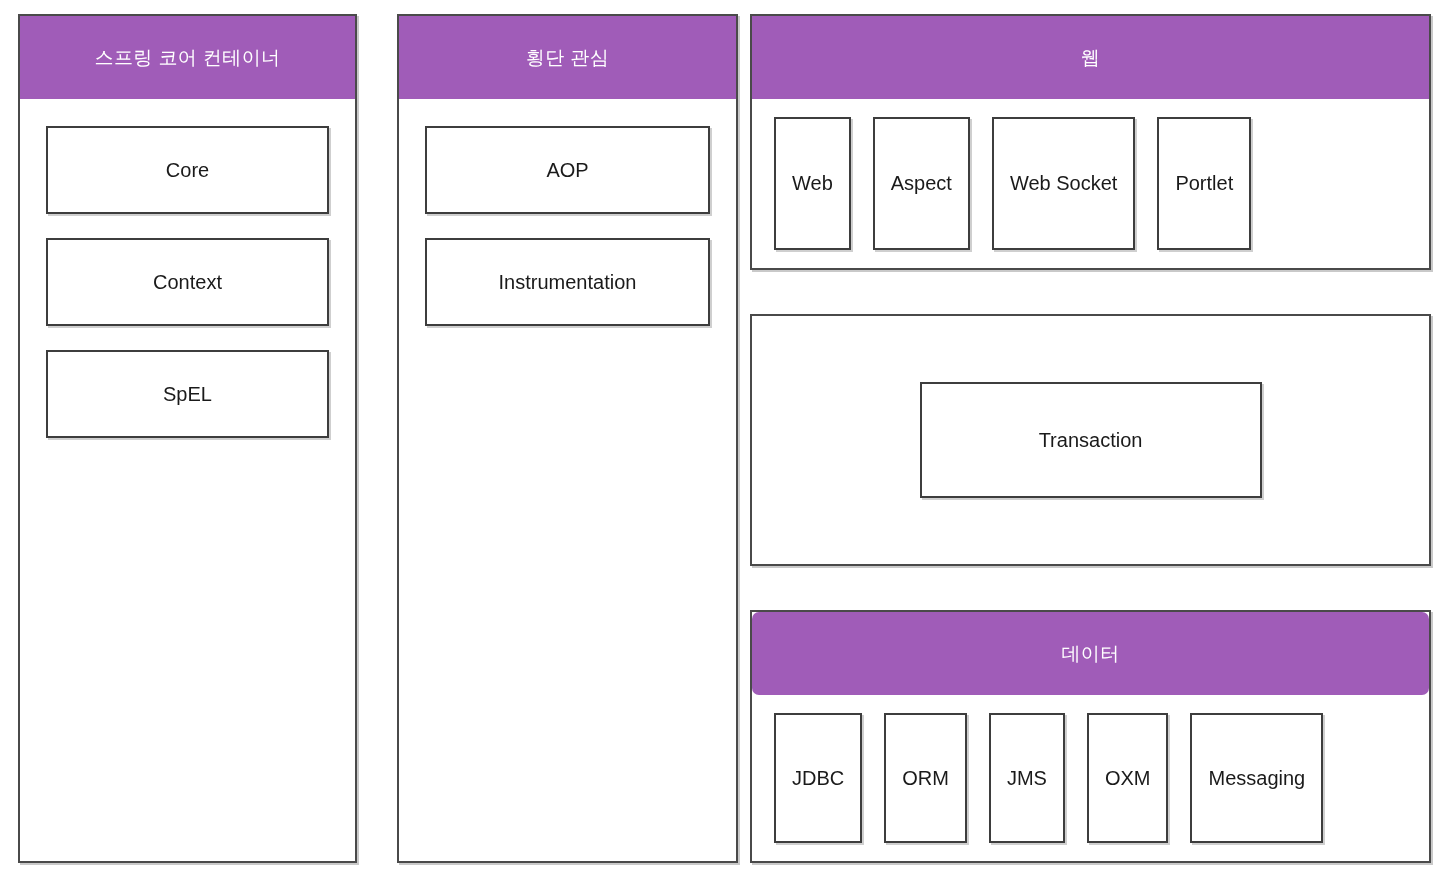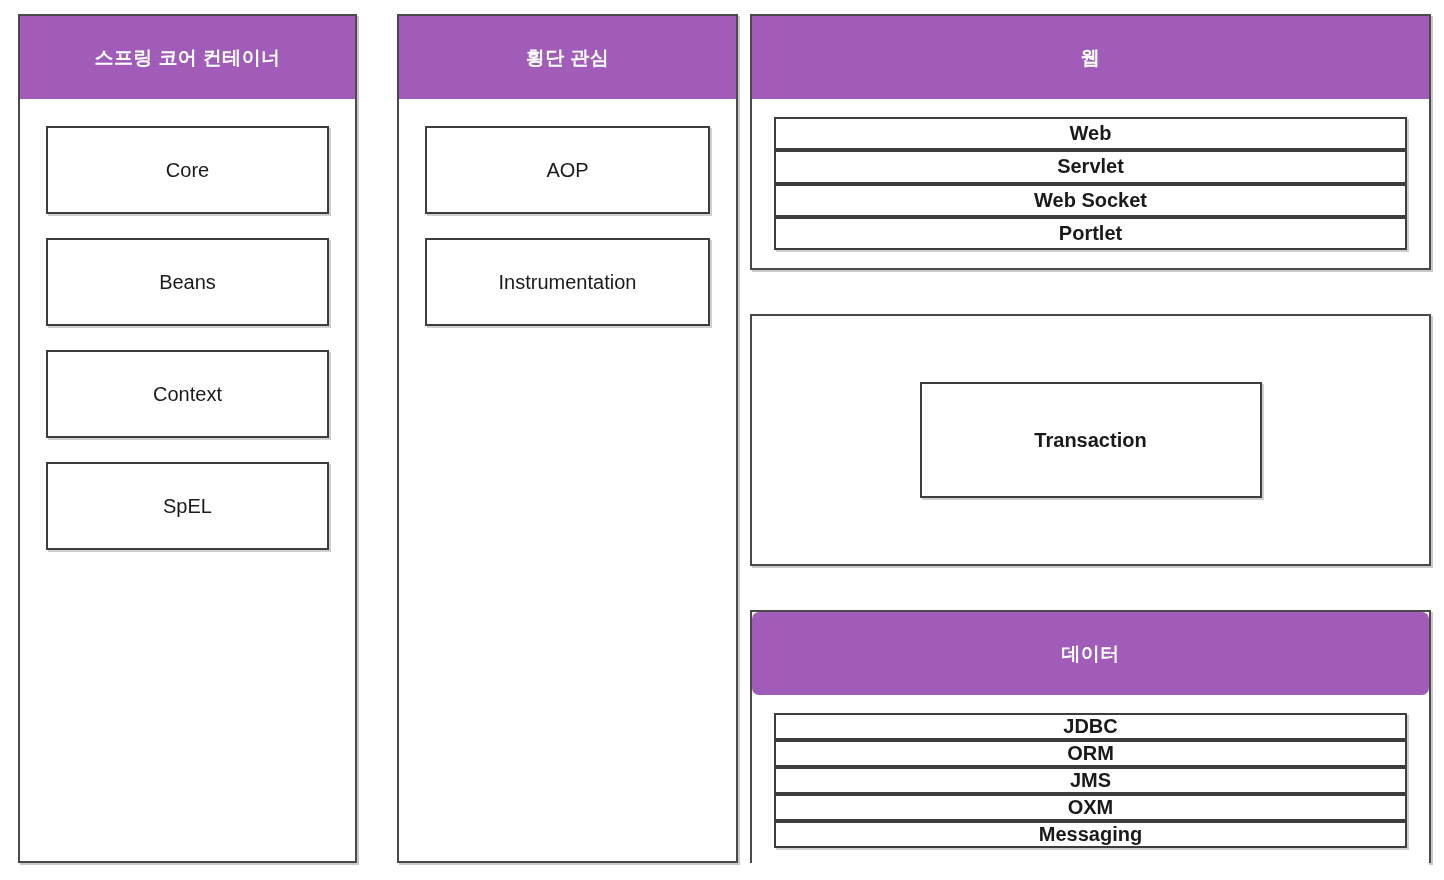--- a/index.html
+++ b/index.html
@@ -28,21 +28,21 @@
     background: #ffffff;
     border: 2px solid #4a4a4a;
     box-shadow: 2px 2px 0 0 #c9c9c9;
     display: flex;
     flex-direction: column;
   }
   .panel-header {
     flex: 0 0 auto;
     background: #a05cb8;
     color: #ffffff;
-    font-weight: bold;
+    font-weight: normal;
     font-size: 19px;
     letter-spacing: 0.4px;
     display: flex;
     align-items: center;
     justify-content: center;
     text-align: center;
   }
   .panel-body {
     flex: 1 1 auto;
     position: relative;
@@ -73,25 +73,25 @@
     align-items: stretch;
   }
   .stack-body .mod-box {
     height: 88px;
     margin-bottom: 24px;
   }
 
   
   .row-body {
     display: flex;
-    flex-direction: column;
+    flex-direction: row;
     align-items: stretch;
     justify-content: flex-start;
     padding: 18px 22px;
-    font-weight: bold;
+    gap: 22px;
   }
   .row-body.centered {
     justify-content: center;
     align-items: center;
     padding: 24px;
   }
   .row-body .mod-box {
     height: 100%;
     padding: 0 16px;
     white-space: nowrap;
@@ -124,23 +124,20 @@
 
 <div id="diagram">
 
   <section class="panel" id="panel-core">
     <div class="panel-header">스프링 코어 컨테이너</div>
     <div class="panel-body stack-body">
       <div class="mod-box">
         <span>Core</span>
       </div>
       <div class="mod-box">
-        <span>Beans</span>
-      </div>
-      <div class="mod-box">
         <span>Context</span>
       </div>
       <div class="mod-box">
         <span>SpEL</span>
       </div>
     </div>
   </section>
 
   <section class="panel" id="panel-cross">
     <div class="panel-header">횡단 관심</div>
@@ -154,21 +151,21 @@
     </div>
   </section>
 
   <section class="panel" id="panel-web">
     <div class="panel-header">웹</div>
     <div class="panel-body row-body">
       <div class="mod-box">
         <span>Web</span>
       </div>
       <div class="mod-box">
-        <span>Servlet</span>
+        <span>Aspect</span>
       </div>
       <div class="mod-box">
         <span>Web Socket</span>
       </div>
       <div class="mod-box">
         <span>Portlet</span>
       </div>
     </div>
   </section>
 

